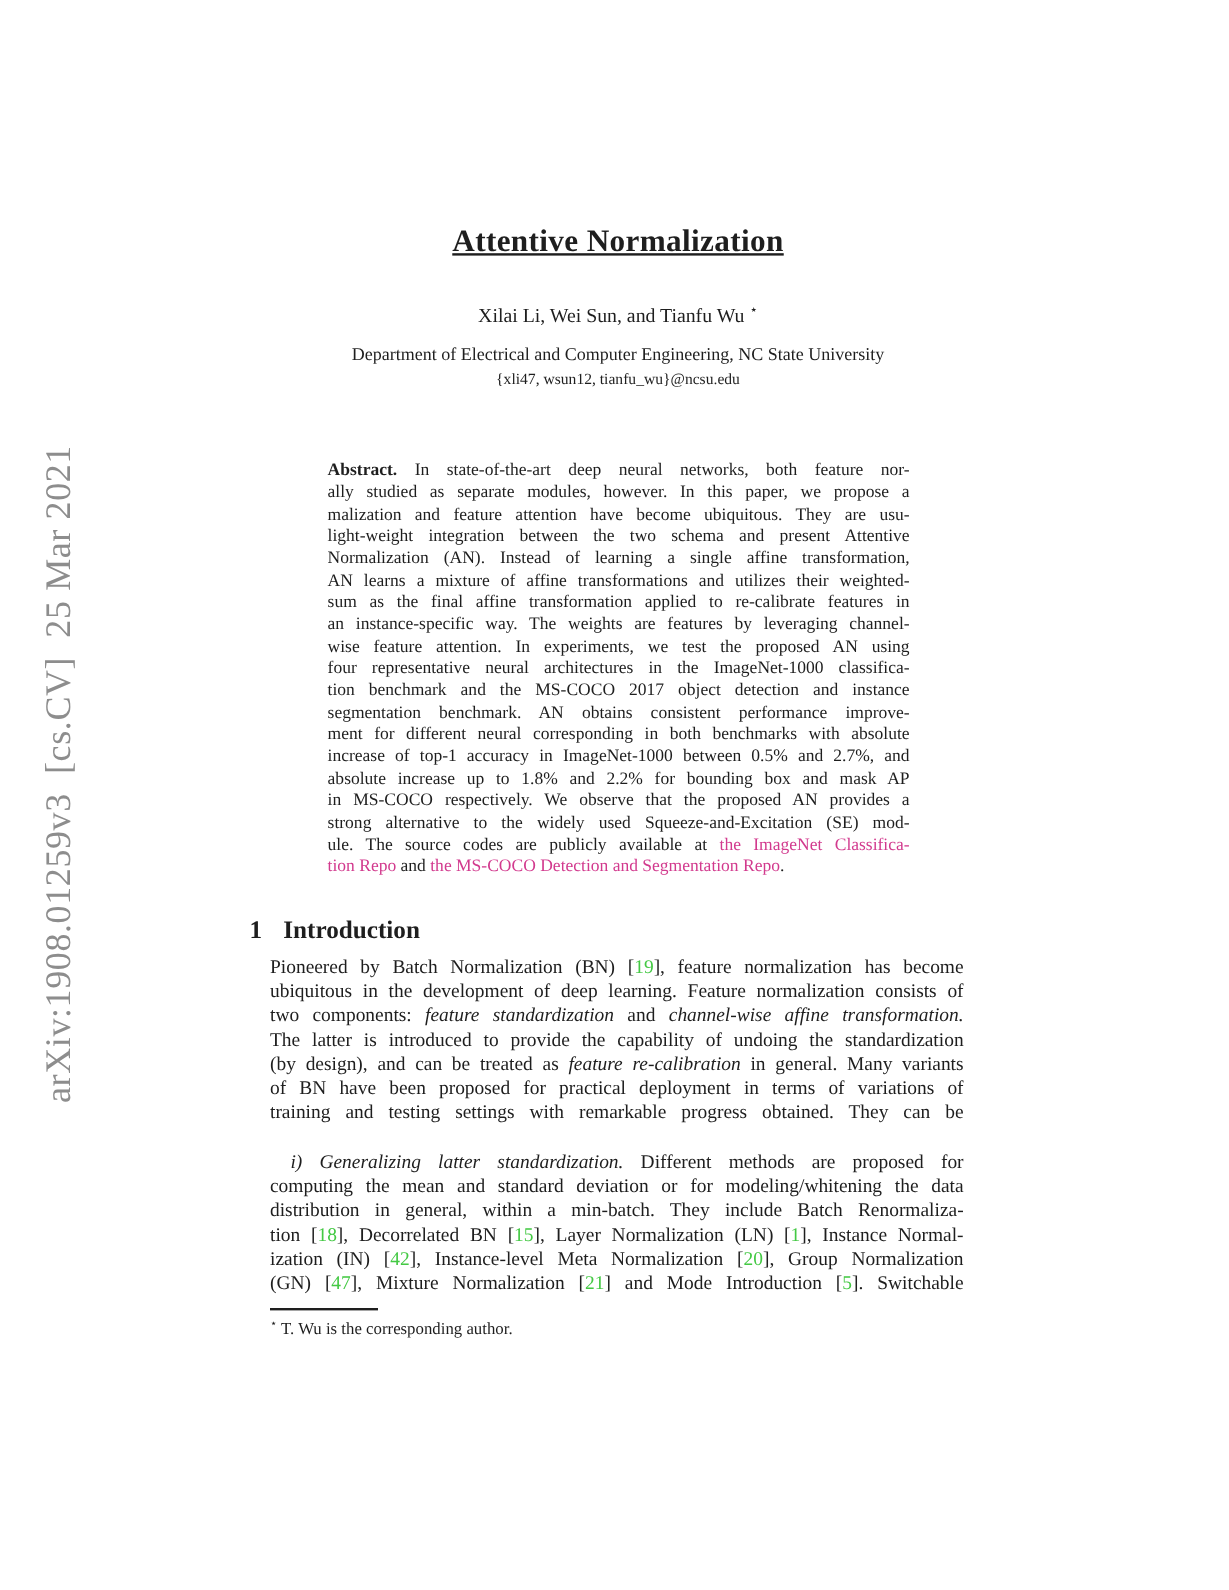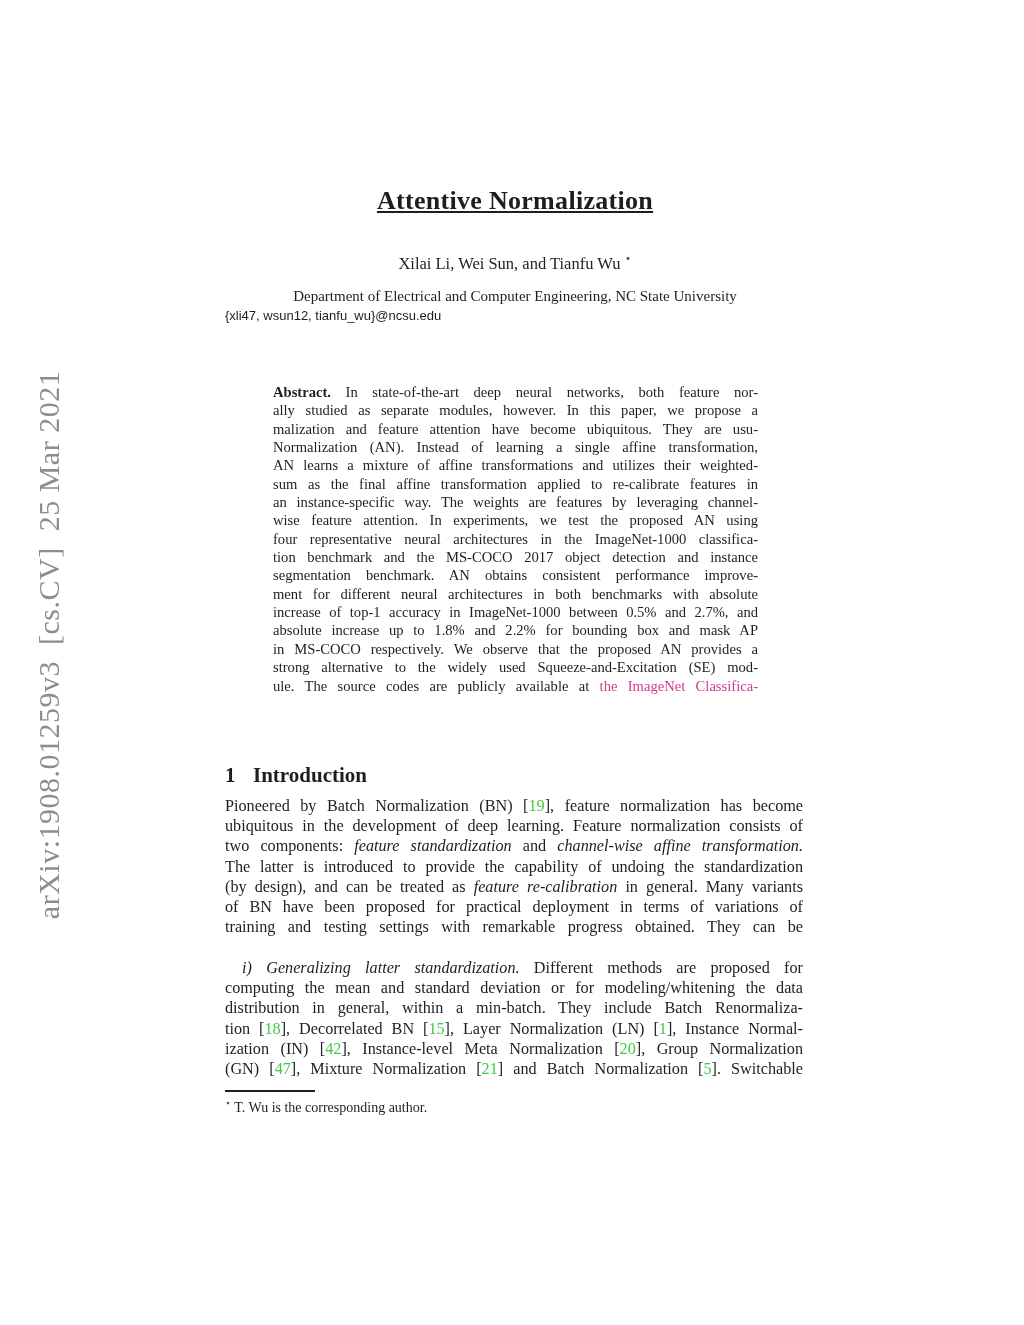--- a/index.html
+++ b/index.html
@@ -14,27 +14,27 @@
     transform:translate(-50%,-50%) rotate(-90deg);
     white-space:pre;font-size:30px;color:var(--gray);letter-spacing:0.5px;}
 
   .title{position:absolute;top:186px;left:225px;width:580px;margin:0;
     text-align:center;font-size:26px;font-weight:bold;letter-spacing:0.3px;text-decoration:underline;}
 
   .authors{position:absolute;top:252px;left:225px;width:580px;
     text-align:center;font-size:16.5px;}
   .affiliation{position:absolute;top:288px;left:125px;width:780px;
     text-align:center;font-size:15px;}
-  .email{position:absolute;top:308px;left:225px;width:580px;
-    font-family:Liberation Sans, sans-serif;font-size:13px;}
+  .email{position:absolute;top:308px;left:225px;width:580px;text-align:center;
+    font-family:Liberation Serif, serif;font-size:13px;}
 
   .abstract{position:absolute;top:383px;left:273px;width:485px;
     font-size:14.6px;line-height:18.35px;}
 
-  .section{position:absolute;top:763px;left:225px;width:580px;margin:0;
+  .section{position:absolute;top:763px;left:208px;width:580px;margin:0;
     font-size:21px;font-weight:bold;}
   .secnum{display:inline-block;width:28px;}
 
   .intro{position:absolute;left:225px;width:578px;
     font-size:16.2px;line-height:20.2px;}
   #intro1{top:796px;}
   #intro2{top:958px;}
 
   .tl{text-align:justify;text-align-last:justify;}
   .tl.nj{text-align-last:left;}
@@ -62,52 +62,54 @@
   <div class="authors"><span>Xilai Li, Wei Sun, and Tianfu Wu</span> <span class="sup">⋆</span></div>
 
   <div class="affiliation">Department of Electrical and Computer Engineering, NC State University</div>
 
   <div class="email">{xli47, wsun12, tianfu_wu}@ncsu.edu</div>
 
   <div class="abstract" id="abstract">
       <div class="tl"><span class="b">Abstract.</span><span> In state-of-the-art deep neural networks, both feature nor-</span></div>
       <div class="tl"><span>ally studied as separate modules, however. In this paper, we propose a</span></div>
       <div class="tl"><span>malization and feature attention have become ubiquitous. They are usu-</span></div>
+      <div class="tl"><span>light-weight integration between the two schema and present Attentive</span></div>
       <div class="tl"><span>Normalization (AN). Instead of learning a single affine transformation,</span></div>
       <div class="tl"><span>AN learns a mixture of affine transformations and utilizes their weighted-</span></div>
       <div class="tl"><span>sum as the final affine transformation applied to re-calibrate features in</span></div>
       <div class="tl"><span>an instance-specific way. The weights are features by leveraging channel-</span></div>
       <div class="tl"><span>wise feature attention. In experiments, we test the proposed AN using</span></div>
       <div class="tl"><span>four representative neural architectures in the ImageNet-1000 classifica-</span></div>
       <div class="tl"><span>tion benchmark and the MS-COCO 2017 object detection and instance</span></div>
       <div class="tl"><span>segmentation benchmark. AN obtains consistent performance improve-</span></div>
-      <div class="tl"><span>ment for different neural architectures in both benchmarks with absolute</span></div>
+      <div class="tl"><span>ment for different neural corresponding in both benchmarks with absolute</span></div>
       <div class="tl"><span>increase of top-1 accuracy in ImageNet-1000 between 0.5% and 2.7%, and</span></div>
       <div class="tl"><span>absolute increase up to 1.8% and 2.2% for bounding box and mask AP</span></div>
       <div class="tl"><span>in MS-COCO respectively. We observe that the proposed AN provides a</span></div>
       <div class="tl"><span>strong alternative to the widely used Squeeze-and-Excitation (SE) mod-</span></div>
       <div class="tl"><span>ule. The source codes are publicly available at </span><span class="p">the ImageNet Classifica-</span></div>
+      <div class="tl nj"><span class="p">tion Repo</span><span> and </span><span class="p">the MS-COCO Detection and Segmentation Repo</span><span>.</span></div>
     </div>
 
   <h2 class="section"><span class="secnum">1</span><span>Introduction</span></h2>
 
   <div class="intro" id="intro1">
       <div class="tl"><span>Pioneered by Batch Normalization (BN) [</span><span class="g">19</span><span>], feature normalization has become</span></div>
       <div class="tl"><span>ubiquitous in the development of deep learning. Feature normalization consists of</span></div>
       <div class="tl"><span>two components: </span><span class="i">feature standardization</span><span> and </span><span class="i">channel-wise affine transformation.</span></div>
       <div class="tl"><span>The latter is introduced to provide the capability of undoing the standardization</span></div>
       <div class="tl"><span>(by design), and can be treated as </span><span class="i">feature re-calibration</span><span> in general. Many variants</span></div>
       <div class="tl"><span>of BN have been proposed for practical deployment in terms of variations of</span></div>
       <div class="tl"><span>training and testing settings with remarkable progress obtained. They can be</span></div>
     </div>
   <div class="intro" id="intro2">
       <div class="tl ind"><span class="i">i) Generalizing latter standardization.</span><span> Different methods are proposed for</span></div>
       <div class="tl"><span>computing the mean and standard deviation or for modeling/whitening the data</span></div>
       <div class="tl"><span>distribution in general, within a min-batch. They include Batch Renormaliza-</span></div>
       <div class="tl"><span>tion [</span><span class="g">18</span><span>], Decorrelated BN [</span><span class="g">15</span><span>], Layer Normalization (LN) [</span><span class="g">1</span><span>], Instance Normal-</span></div>
       <div class="tl"><span>ization (IN) [</span><span class="g">42</span><span>], Instance-level Meta Normalization [</span><span class="g">20</span><span>], Group Normalization</span></div>
-      <div class="tl"><span>(GN) [</span><span class="g">47</span><span>], Mixture Normalization [</span><span class="g">21</span><span>] and Batch Normalization [</span><span class="g">5</span><span>]. Switchable</span></div>
+      <div class="tl"><span>(GN) [</span><span class="g">47</span><span>], Mixture Normalization [</span><span class="g">21</span><span>] and Mode Introduction [</span><span class="g">5</span><span>]. Switchable</span></div>
     </div>
 
   <div class="footnote-rule"></div>
   <div class="footnote"><span class="sup">⋆</span><span> T. Wu is the corresponding author.</span></div>
 
 </div>
 
 </body></html>

